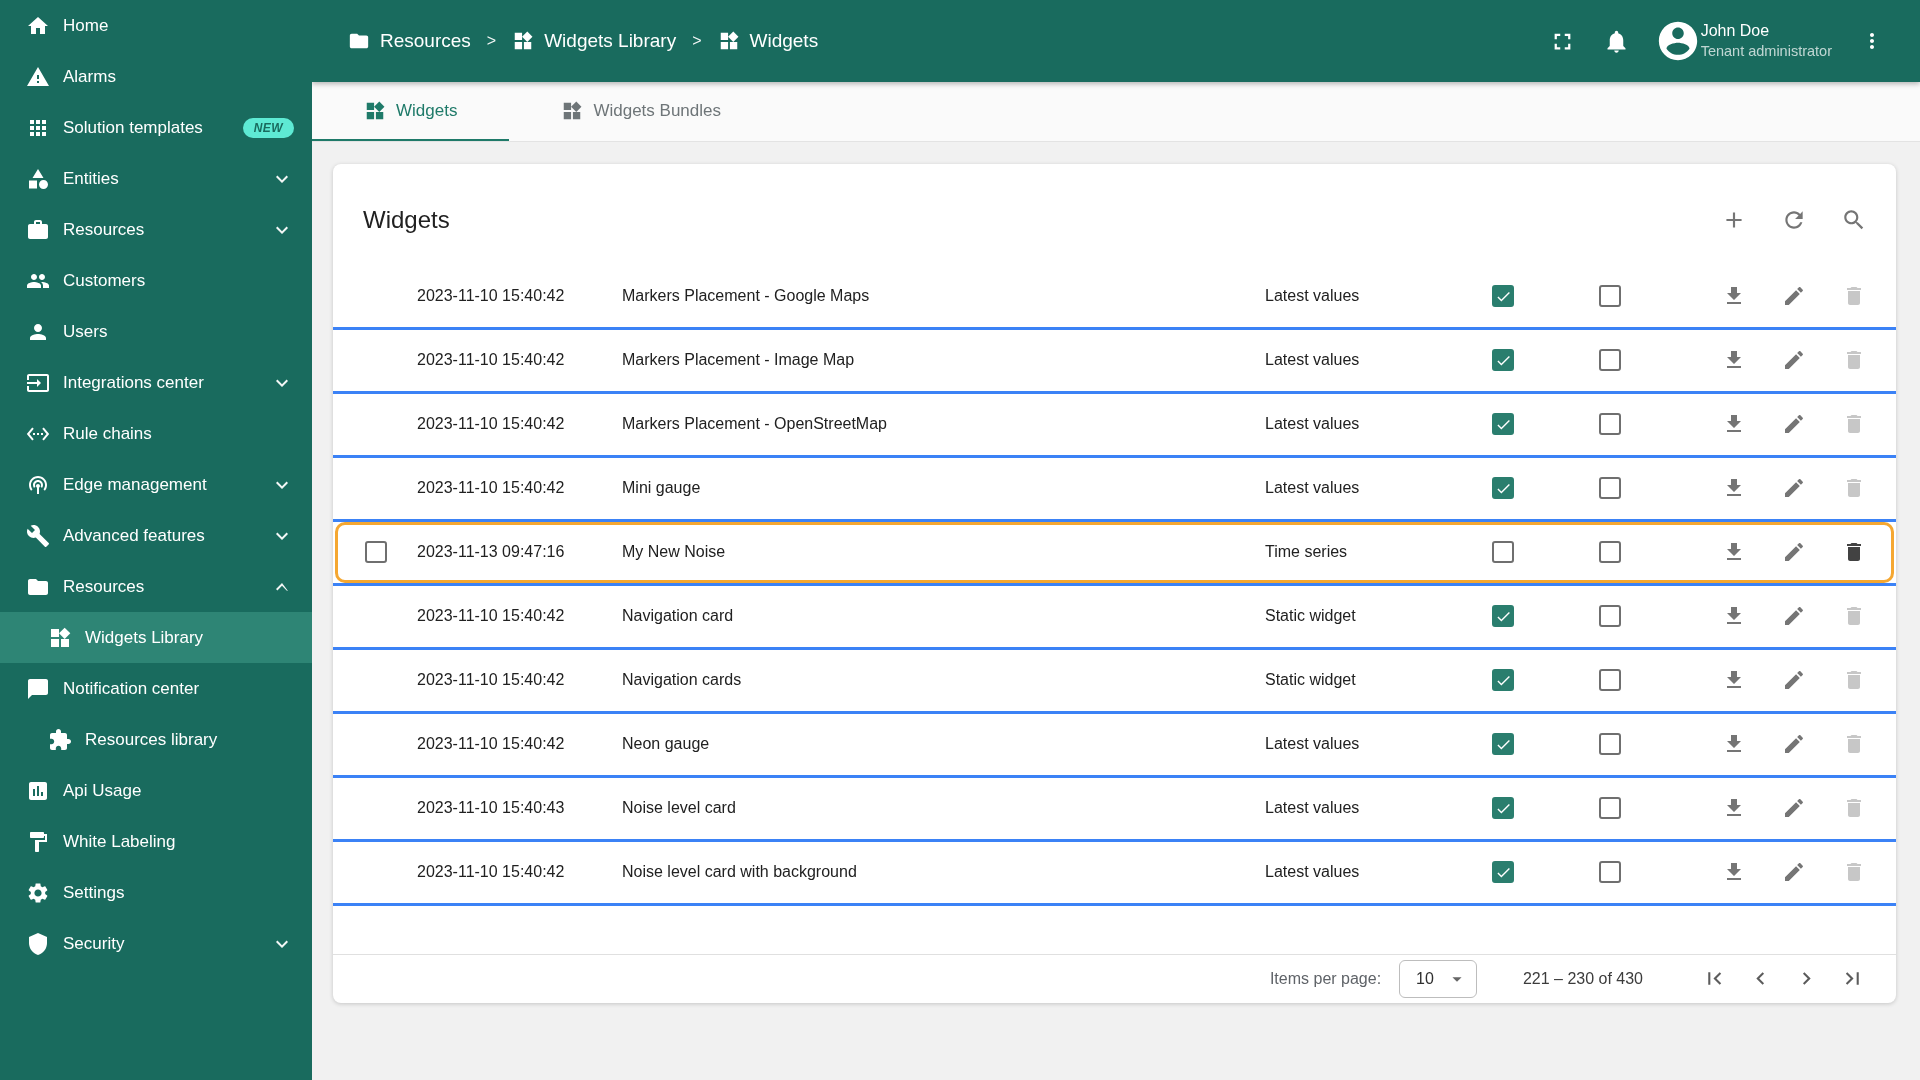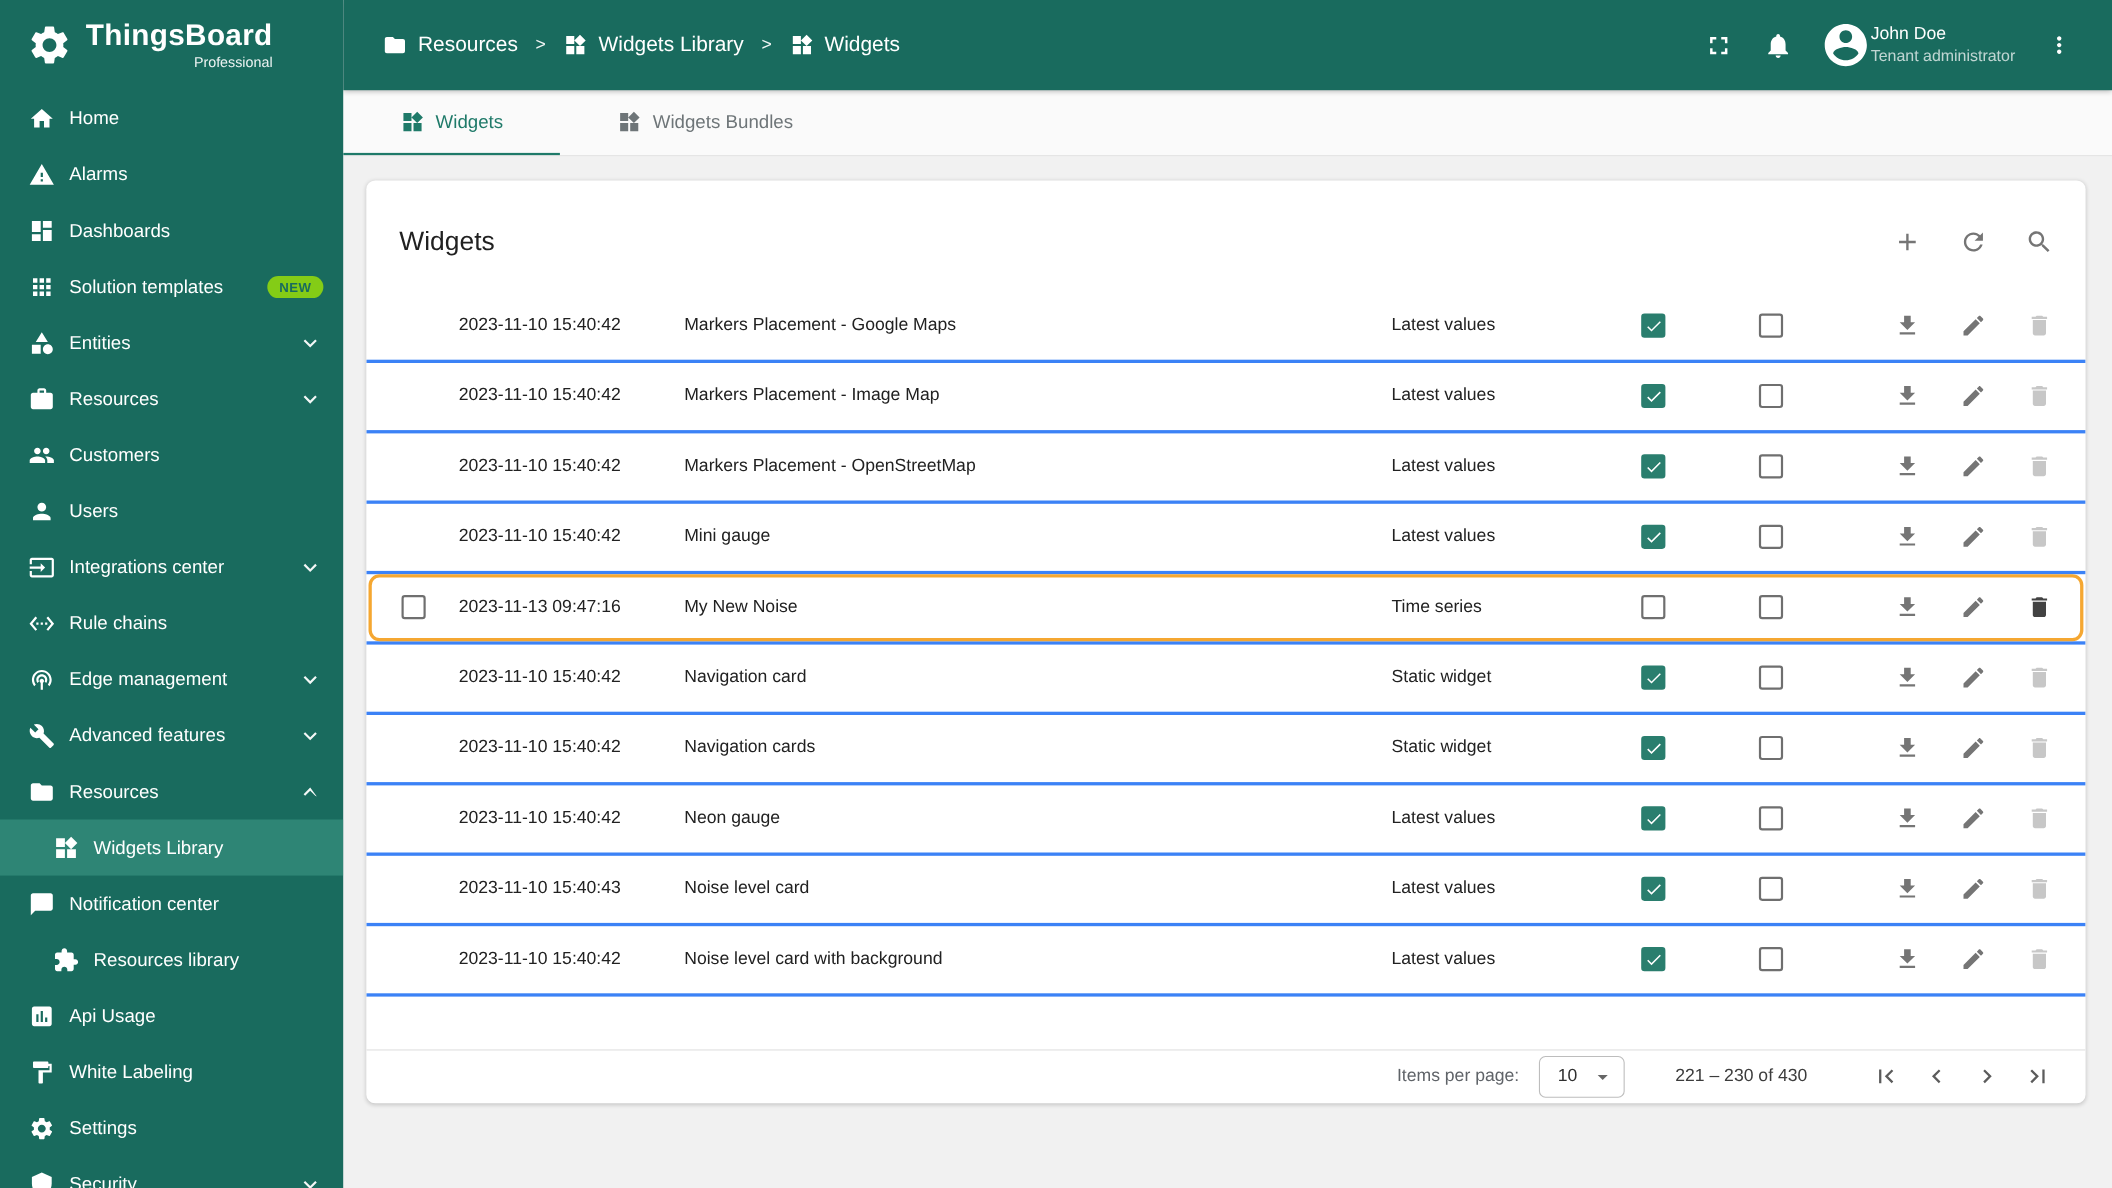--- a/index.html
+++ b/index.html
@@ -29,22 +29,22 @@
   .nav-item {
     display:flex; align-items:center; height:51px; padding:0 18px 0 26px;
     cursor:pointer; position:relative; white-space:nowrap;
   }
   .nav-item .ic { width:24px; height:24px; flex:none; }
   .nav-item .lbl { margin-left:13px; font-size:17px; font-weight:500; }
   .nav-item.sub { padding-left:48px; }
   .nav-item.active { background:#2e8575; }
   .chev { margin-left:auto; width:24px; height:24px; opacity:.95; }
   .badge {
-    margin-left:auto; background:#84cc16; color:#196b5e;
-    font-size:12px; font-weight:700; padding:3px 11px; border-radius:12px; letter-spacing:.4px;
+    margin-left:auto; background:#5eead4; color:#196b5e;
+    font-size:12px; font-weight:700; padding:3px 11px; border-radius:12px; letter-spacing:.4px;font-style:italic;
   }
 
   
   .main { flex:1; display:flex; flex-direction:column; height:1080px; overflow:hidden; }
 
   .topbar {
     height:82px; min-height:82px; background:#196b5e; color:#fff;
     display:flex; align-items:center; padding:0 24px 0 36px;
     box-shadow:0 2px 5px rgba(0,0,0,.28); position:relative; z-index:5;
   }
@@ -260,47 +260,32 @@
     <symbol id="i-dropdown" viewBox="0 0 24 24">
         <path d="M7 10l5 5 5-5z"></path>
       </symbol>
     <symbol id="i-check" viewBox="0 0 24 24">
         <path d="M9 16.17 4.83 12l-1.42 1.41L9 19 21 7l-1.41-1.41z"></path>
       </symbol>
   </defs>
 </svg>
 
 <aside class="sidebar">
-  <div class="logo-block">
-    <svg class="ic logo-mark">
-        <use href="#i-logo"></use>
-      </svg>
-    <div class="logo-text">
-      <span class="logo-name">ThingsBoard</span>
-      <span class="logo-sub">Professional</span>
-    </div>
-  </div>
   <nav>
     <div class="nav-item">
       <svg class="ic">
           <use href="#i-home"></use>
         </svg>
       <span class="lbl">Home</span>
     </div>
     <div class="nav-item">
       <svg class="ic">
           <use href="#i-warning"></use>
         </svg>
       <span class="lbl">Alarms</span>
-    </div>
-    <div class="nav-item">
-      <svg class="ic">
-          <use href="#i-dashboard"></use>
-        </svg>
-      <span class="lbl">Dashboards</span>
     </div>
     <div class="nav-item">
       <svg class="ic">
           <use href="#i-apps"></use>
         </svg>
       <span class="lbl">Solution templates</span>
       <span class="badge">NEW</span>
     </div>
     <div class="nav-item">
       <svg class="ic">

